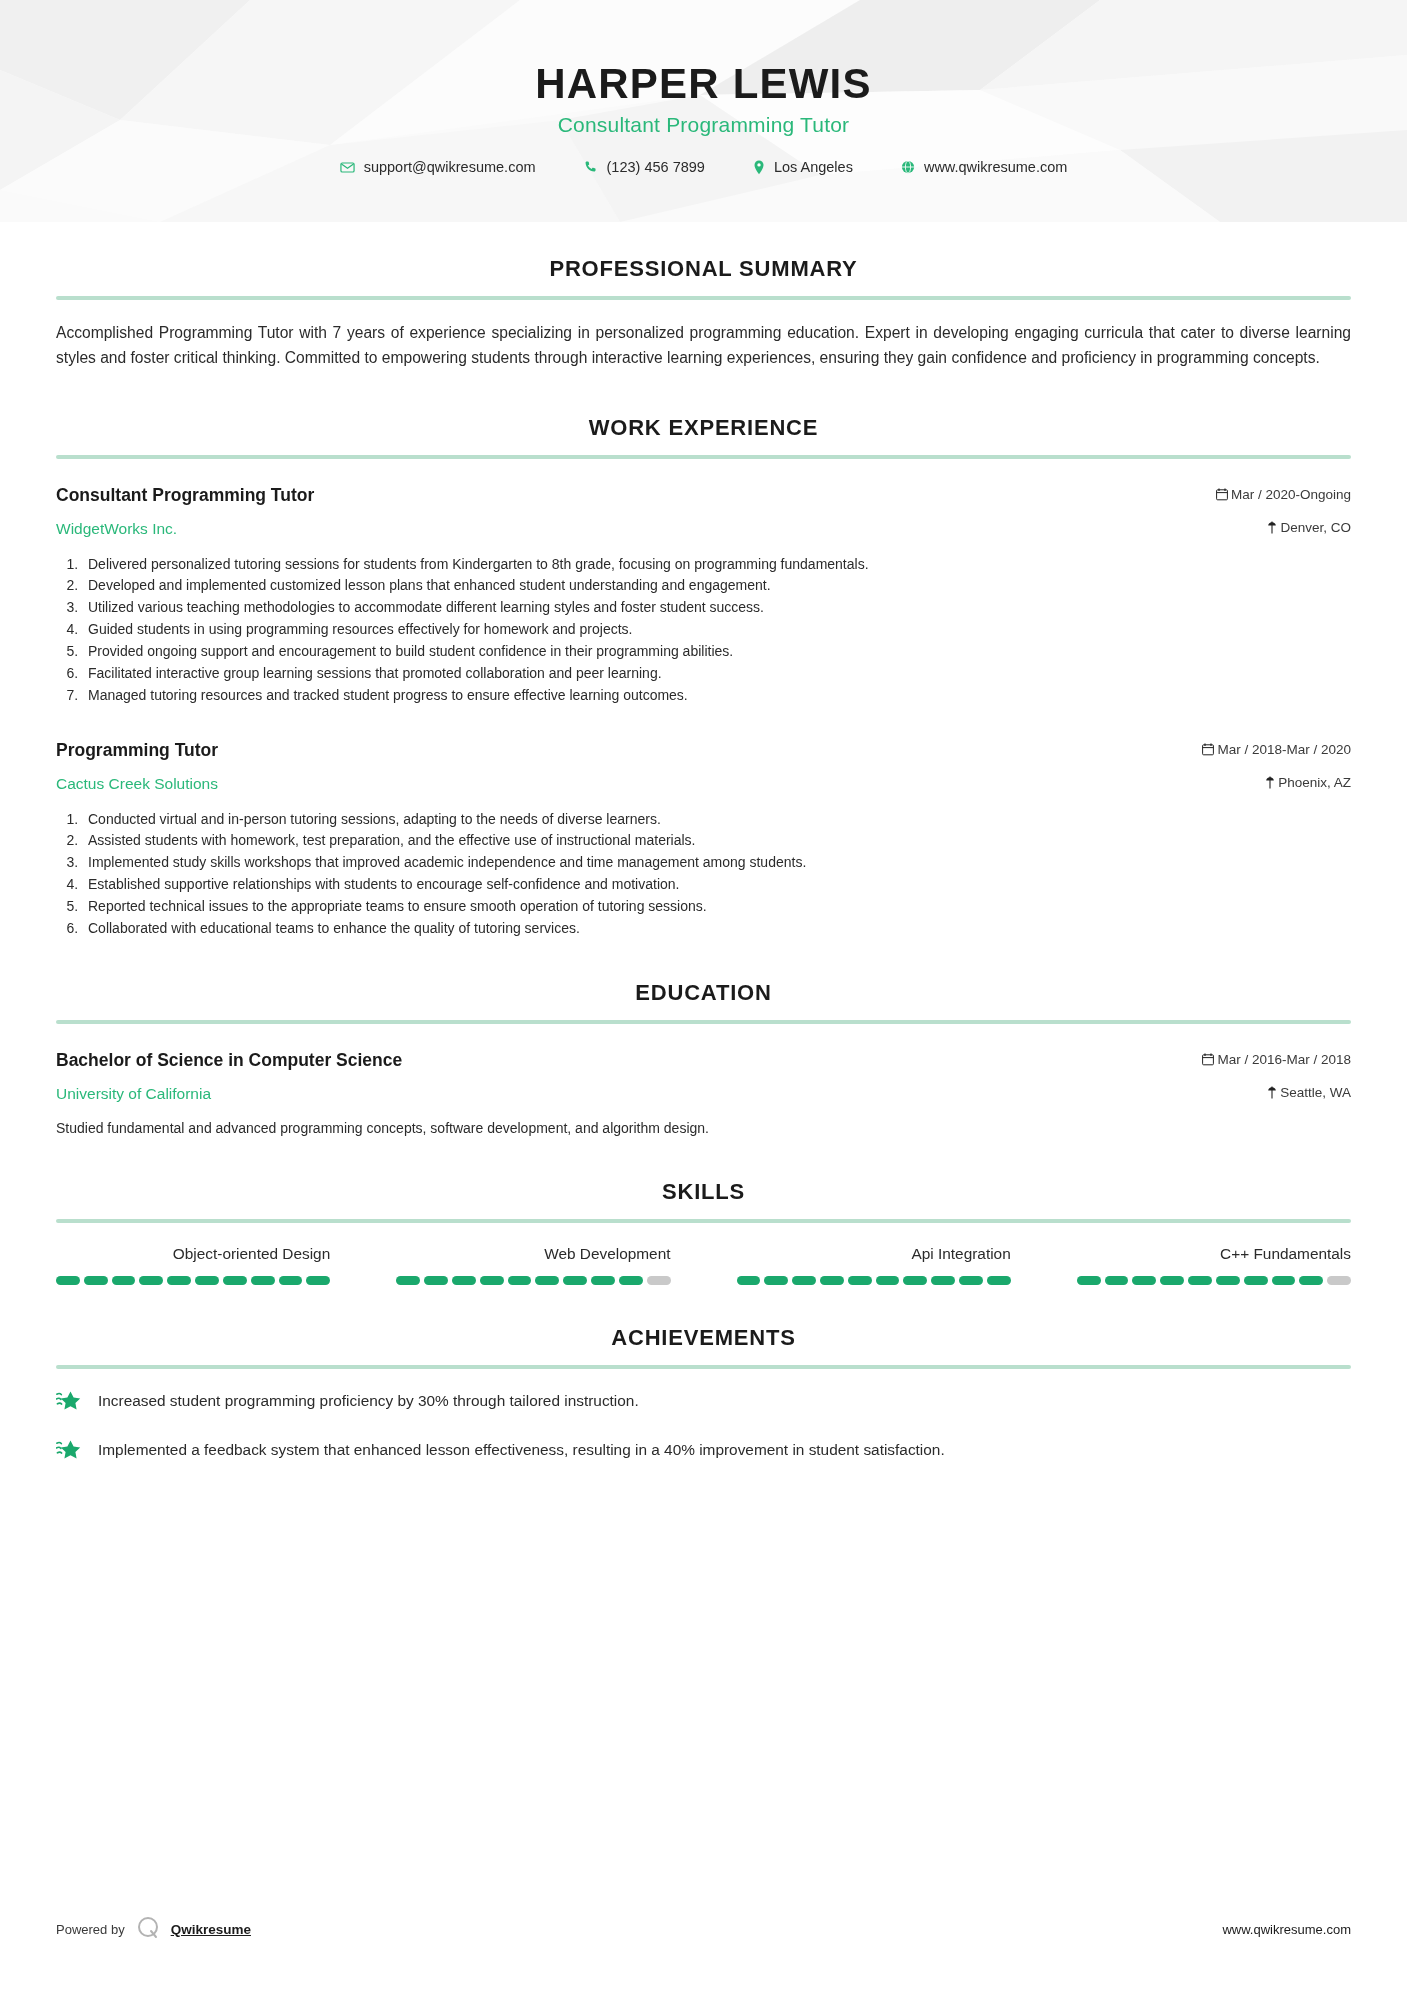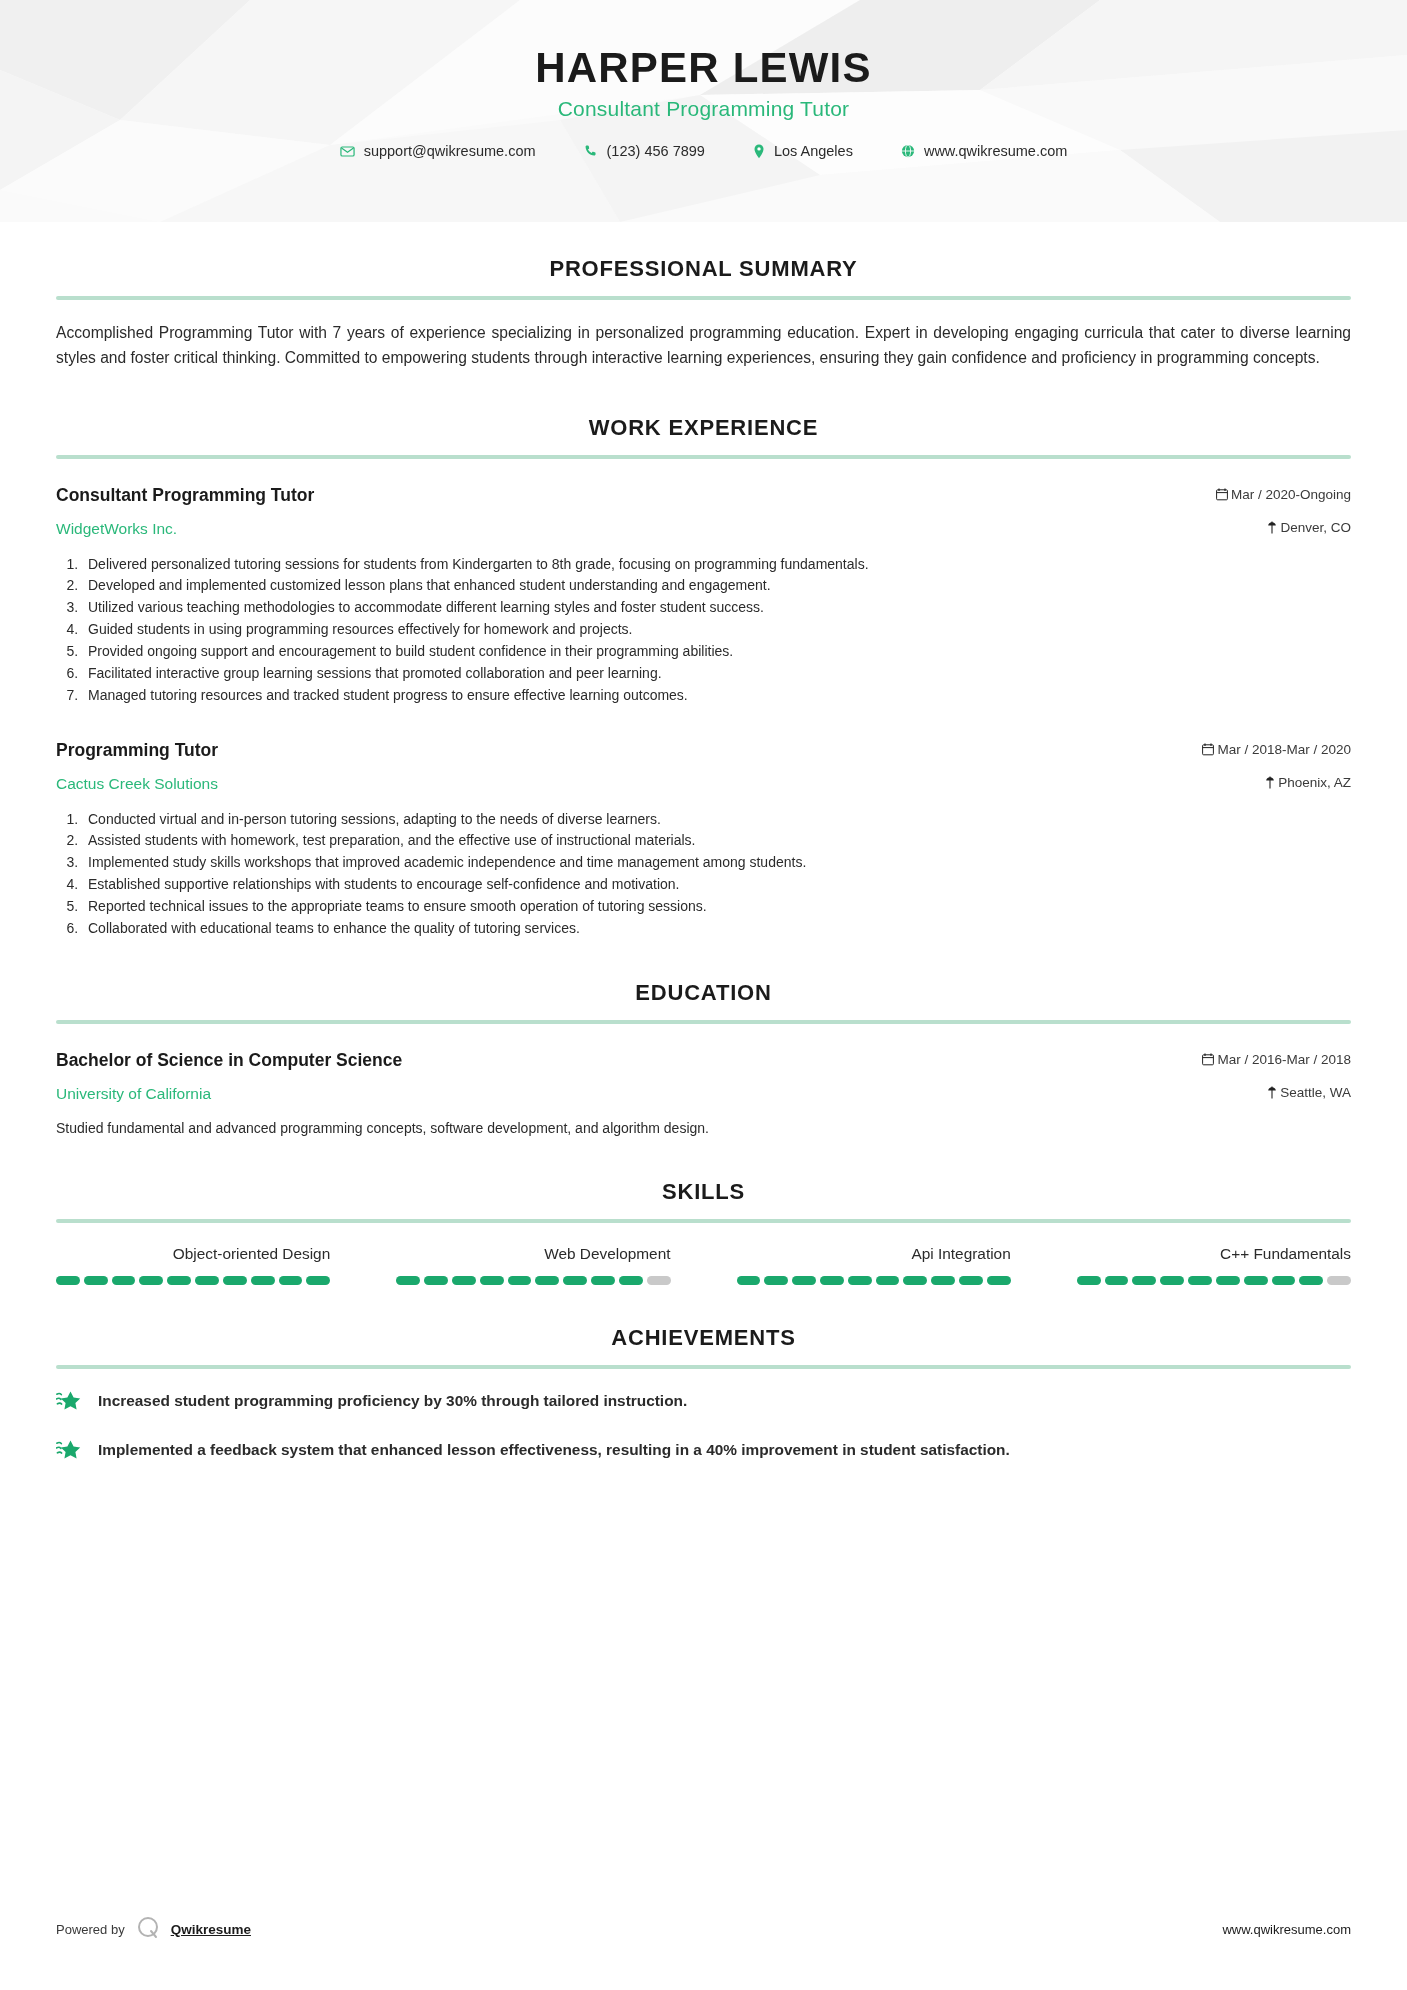--- a/index.html
+++ b/index.html
@@ -24,21 +24,21 @@
     overflow: hidden;
   }
   .header .poly {
     position: absolute;
     pointer-events: none;
   }
   .header-inner {
     position: relative;
     z-index: 5;
     text-align: center;
-    padding-top: 44px;
+    padding-top: 60px;
   }
   .name {
     font-size: 42px;
     font-weight: bold;
     letter-spacing: 1.2px;
     color: #1b1b1b;
     line-height: 1.15;
   }
   .role {
     font-size: 21px;
@@ -164,21 +164,20 @@
     display: flex;
     align-items: flex-start;
     gap: 16px;
     margin-bottom: 20px;
   }
   .ach-icon { flex: 0 0 auto; margin-top: 1px; }
   .ach-text {
     font-size: 15.4px;
     line-height: 1.5;
     color: #2b2b2b;
-    font-weight: bold;
   }
 
   
   .footer {
     position: absolute;
     left: 56px;
     right: 56px;
     bottom: 46px;
     display: flex;
     justify-content: space-between;

